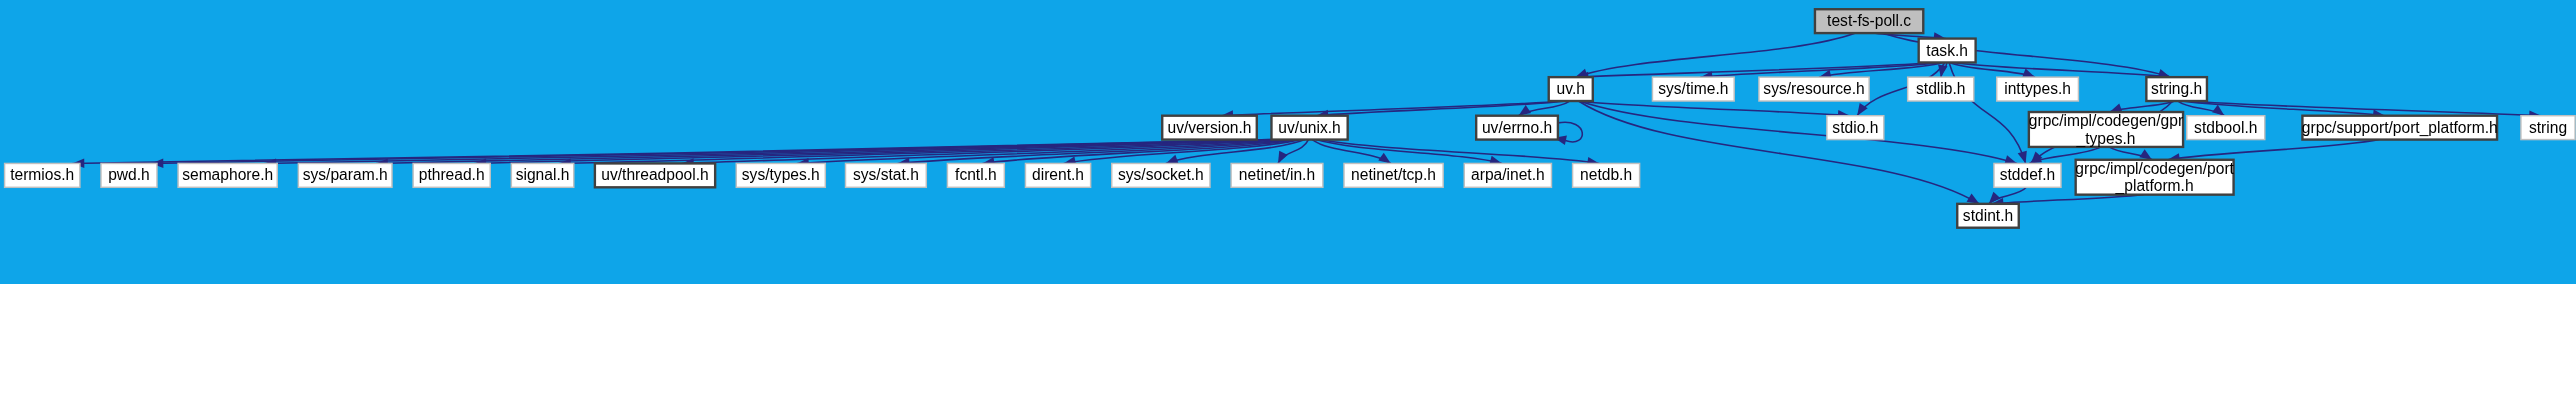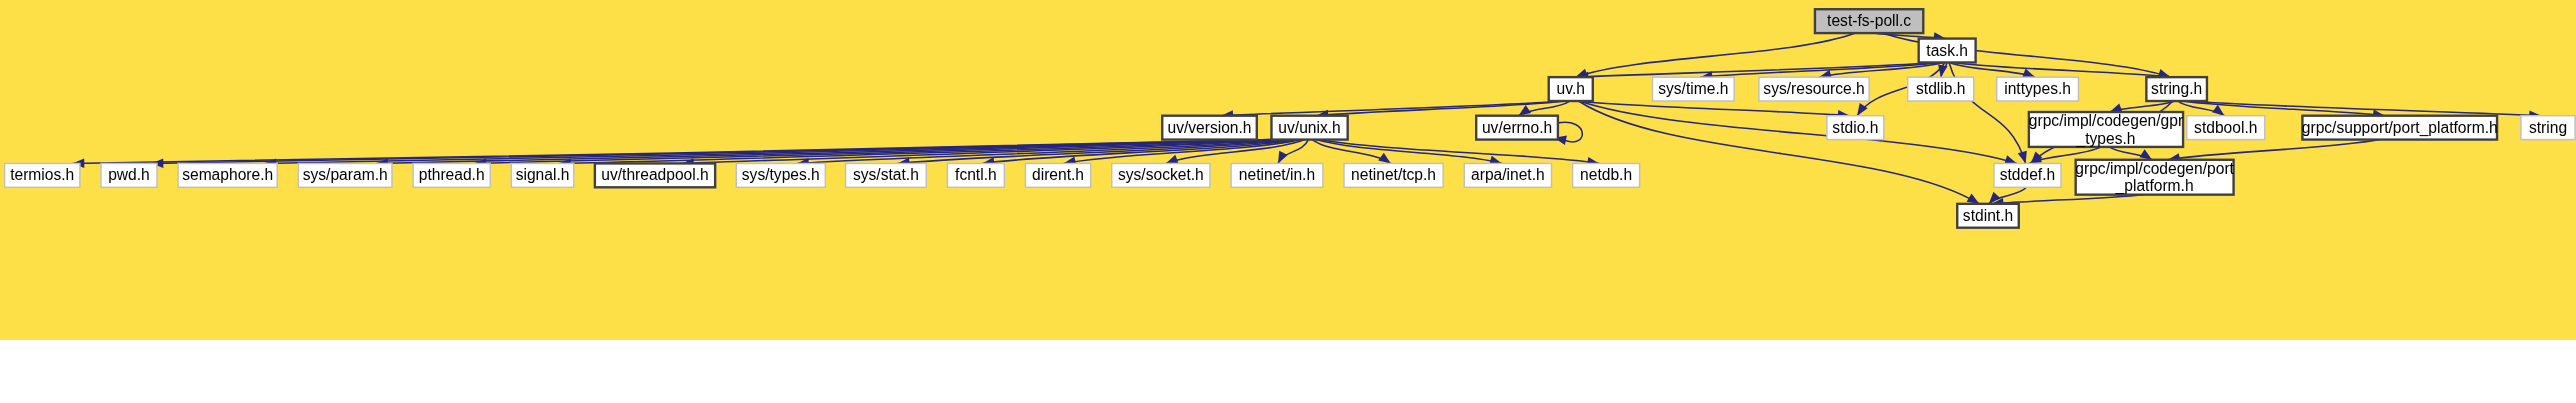--- a/index.html
+++ b/index.html
@@ -3,22 +3,22 @@
 <meta charset="utf-8">
 <style>
   html, body {
     margin: 0;
     padding: 0;
     background: #ffffff;
   }
   #graph-root {
     position: relative;
     width: 2576px;
-    height: 340px;
-    background: #fde047;
+    height: 284px;
+    background: #0ea5e9;
     font-family: "Liberation Sans", sans-serif;
   }
   svg#dep-graph {
     display: block;
     width: 2576px;
     height: 404px;
   }
   .node-box {
     fill: #ffffff;
     stroke: #c0c0c0;

